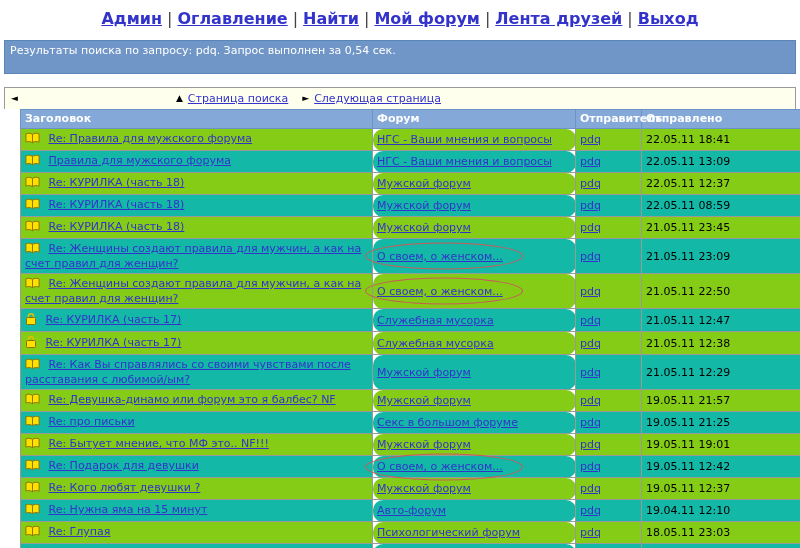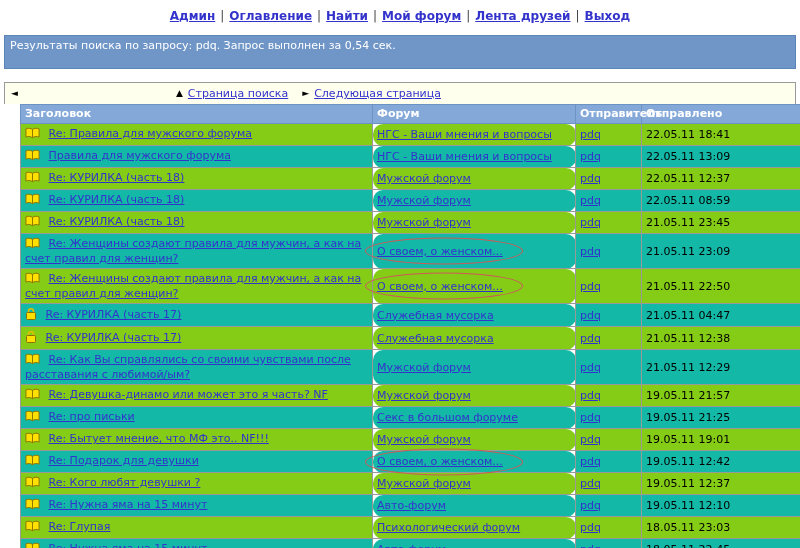--- a/index.html
+++ b/index.html
@@ -6,21 +6,21 @@
   html, body { margin: 0; padding: 0; }
   body {
     width: 800px; height: 548px; overflow: hidden;
     background: #ffffff;
     font-family: "DejaVu Sans", "Liberation Sans", sans-serif;
     font-size: 11px; color: #000;
   }
   a { color: #3333cc; text-decoration: underline; cursor: pointer; }
 
   
-  .top-nav { text-align: center; padding: 9px 15px 5px; font-size: 12px; }
+  .top-nav { text-align: center; padding: 9px 15px 5px; font-size: 16px; }
   .top-nav a { font-weight: bold; }
   .top-nav .sep { color: #444; margin: 0 5px; font-weight: normal; }
 
   
   .result-bar {
     margin: 7px 4px 0 4px;
     background: #7096c8; border: 1px solid #5a85b8;
     color: #ffffff; padding: 3px 5px 16px 5px;
   }
 
@@ -254,21 +254,21 @@
       <a class="title-link">Re: КУРИЛКА (часть 17)</a>
     </td>
     <td class="c-forum">
       <a class="forum-link">Служебная мусорка</a>
       
     </td>
     <td class="c-sender">
       <a class="sender-link">pdq</a>
     </td>
     <td class="c-date">
-      <span>21.05.11 04:47</span>
+      <span>21.05.11 12:47</span>
     </td>
   </tr>
       <tr class="light">
     <td class="c-title">
       
       <span class="icon lock"><svg width="12" height="13" viewBox="0 0 12 13">
               <path d="M3.5 6 V4.3 A2.5 2.5 0 0 1 8.5 4.3 V6" fill="none" stroke="#e0c000" stroke-width="1.6"></path>
               <rect x="1.5" y="5.5" width="9" height="7" rx="1" fill="#ffe000" stroke="#8a7000"></rect>
             </svg></span>
       <a class="title-link">Re: КУРИЛКА (часть 17)</a>
@@ -304,21 +304,21 @@
       <span>21.05.11 12:29</span>
     </td>
   </tr>
       <tr class="light">
     <td class="c-title">
       <span class="icon book"><svg width="15" height="12" viewBox="0 0 16 12">
               <path d="M8 2.2 C6 0.7 3 0.6 1 1.6 L1 10.4 C3 9.4 6 9.5 8 11 C10 9.5 13 9.4 15 10.4 L15 1.6 C13 0.6 10 0.7 8 2.2 Z" fill="#ffe000" stroke="#8a7000" stroke-width="1"></path>
               <path d="M8 2.2 L8 11" stroke="#8a7000" stroke-width="1" fill="none"></path>
             </svg></span>
       
-      <a class="title-link">Re: Девушка-динамо или может это я часть? NF</a>
+      <a class="title-link">Re: Девушка-динамо или форум это я балбес? NF</a>
     </td>
     <td class="c-forum">
       <a class="forum-link">Мужской форум</a>
       
     </td>
     <td class="c-sender">
       <a class="sender-link">pdq</a>
     </td>
     <td class="c-date">
       <span>19.05.11 21:57</span>
@@ -414,21 +414,21 @@
       <a class="title-link">Re: Нужна яма на 15 минут</a>
     </td>
     <td class="c-forum">
       <a class="forum-link">Авто-форум</a>
       
     </td>
     <td class="c-sender">
       <a class="sender-link">pdq</a>
     </td>
     <td class="c-date">
-      <span>19.05.11 12:10</span>
+      <span>19.04.11 12:10</span>
     </td>
   </tr>
       <tr class="light">
     <td class="c-title">
       <span class="icon book"><svg width="15" height="12" viewBox="0 0 16 12">
               <path d="M8 2.2 C6 0.7 3 0.6 1 1.6 L1 10.4 C3 9.4 6 9.5 8 11 C10 9.5 13 9.4 15 10.4 L15 1.6 C13 0.6 10 0.7 8 2.2 Z" fill="#ffe000" stroke="#8a7000" stroke-width="1"></path>
               <path d="M8 2.2 L8 11" stroke="#8a7000" stroke-width="1" fill="none"></path>
             </svg></span>
       
       <a class="title-link">Re: Глупая</a>

